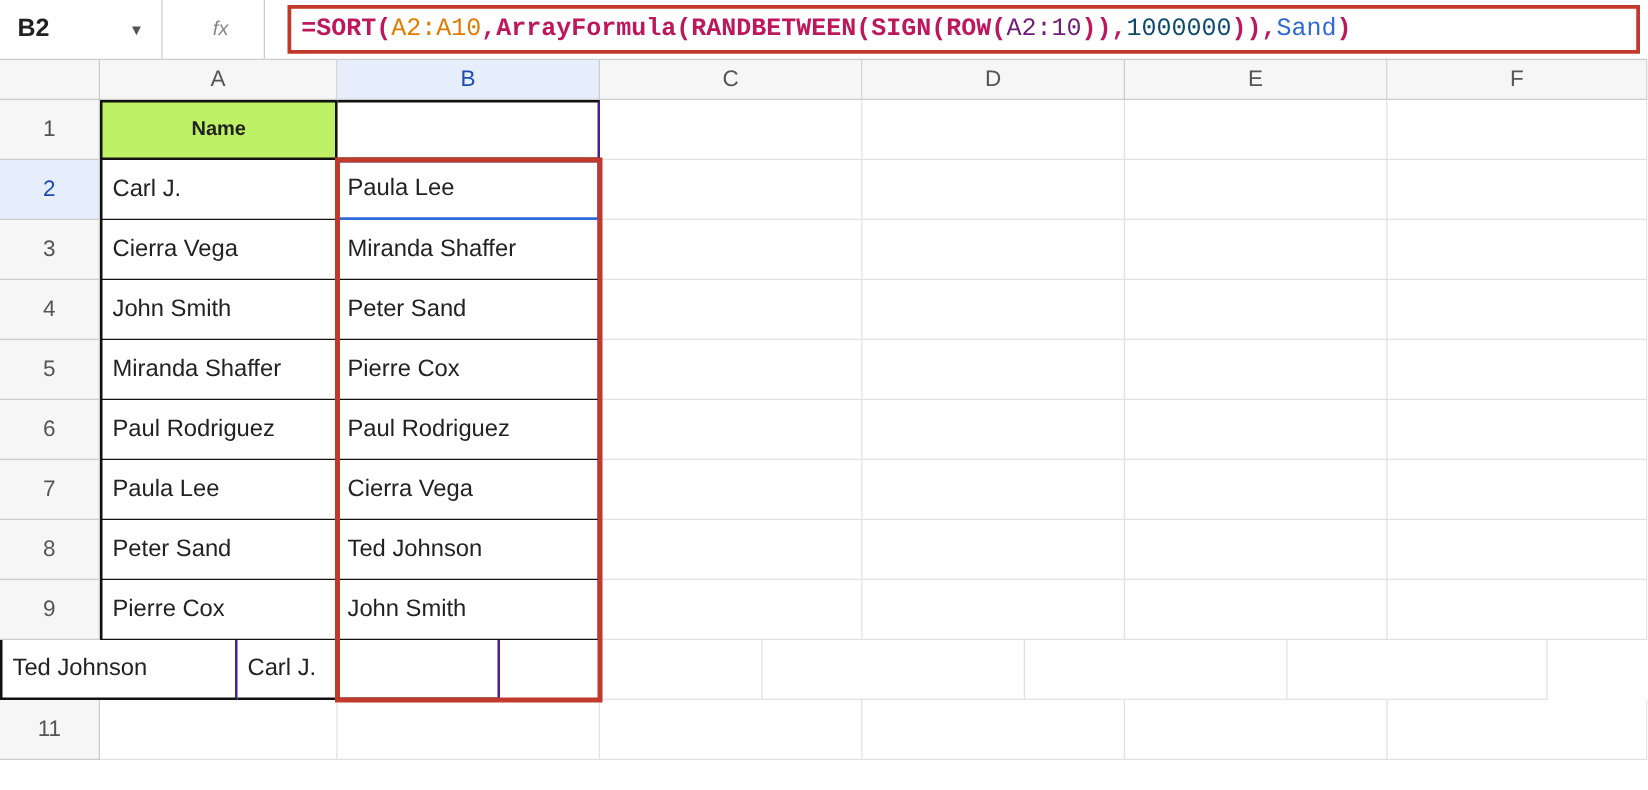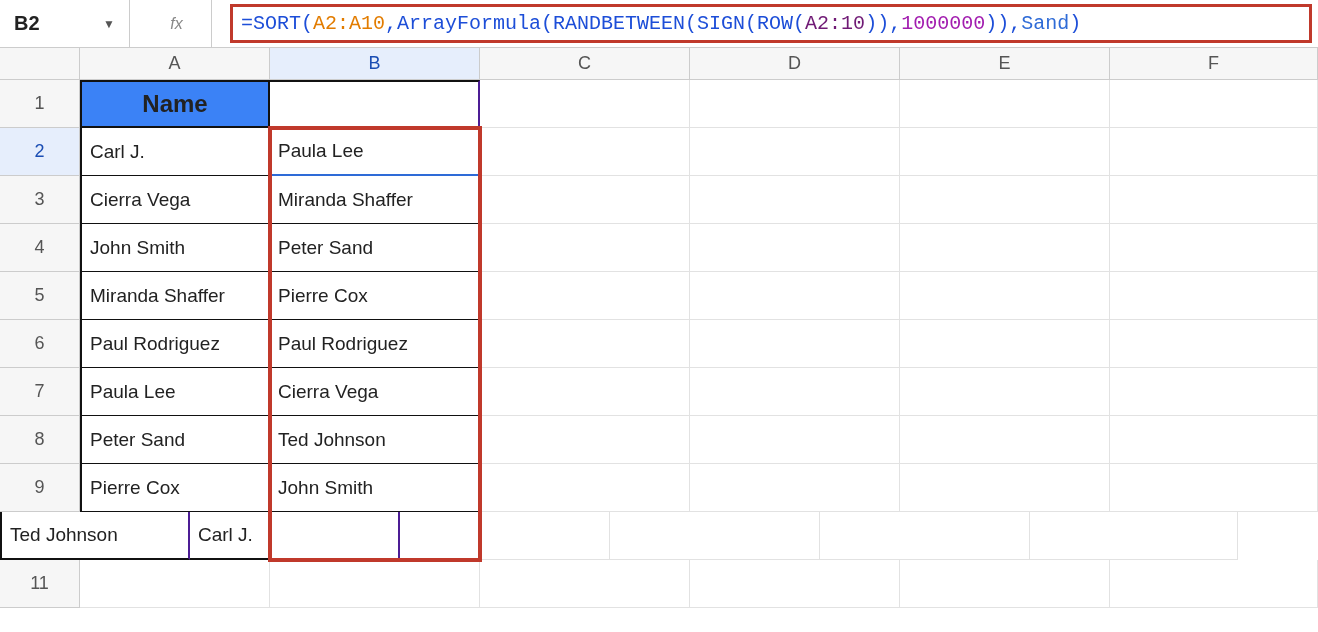--- a/index.html
+++ b/index.html
@@ -61,24 +61,24 @@
     border: 3px solid #c0392b;
     padding: 0 8px;
     display: flex;
     align-items: center;
     font-family: Consolas, 'Courier New', monospace;
     font-size: 20px;
     background: #fff;
     white-space: nowrap;
     overflow: hidden;
   }
-  .tok-black  { color: #1d4ed8; }
+  .tok-black  { color: #be185d; font-weight: bold; }
   .tok-orange { color: #e27c00; }
   .tok-purple { color: #701a75; }
-  .tok-blue   { color: #a21caf; }
+  .tok-blue   { color: #0c4a6e; }
   .tok-truefalse { color: #2e6bd7; }
 
   
   .sheet {
     display: flex;
     flex-direction: column;
     width: 100%;
   }
   .row {
     display: flex;
@@ -130,25 +130,25 @@
     border-bottom: 1px solid #e2e2e2;
     padding: 0 8px;
     display: flex;
     align-items: center;
     font-size: 19px;
     overflow: hidden;
     white-space: nowrap;
   }
   
   .name-header {
-    background: #3b82f6;
+    background: #bef264;
     justify-content: center;
     font-weight: bold;
     border: 2px solid #111;
-    font-size: 24px;
+    font-size: 16px;
   }
   
   .dborder {
     border-right: 2px solid #4c1d95;
     border-bottom: 1px solid #111;
     border-left: 2px solid #111;
   }
   .dborder.first-col { border-left: 2px solid #111; }
   .dborder.last-row { border-bottom: 2px solid #111; }
   .colB-data {

